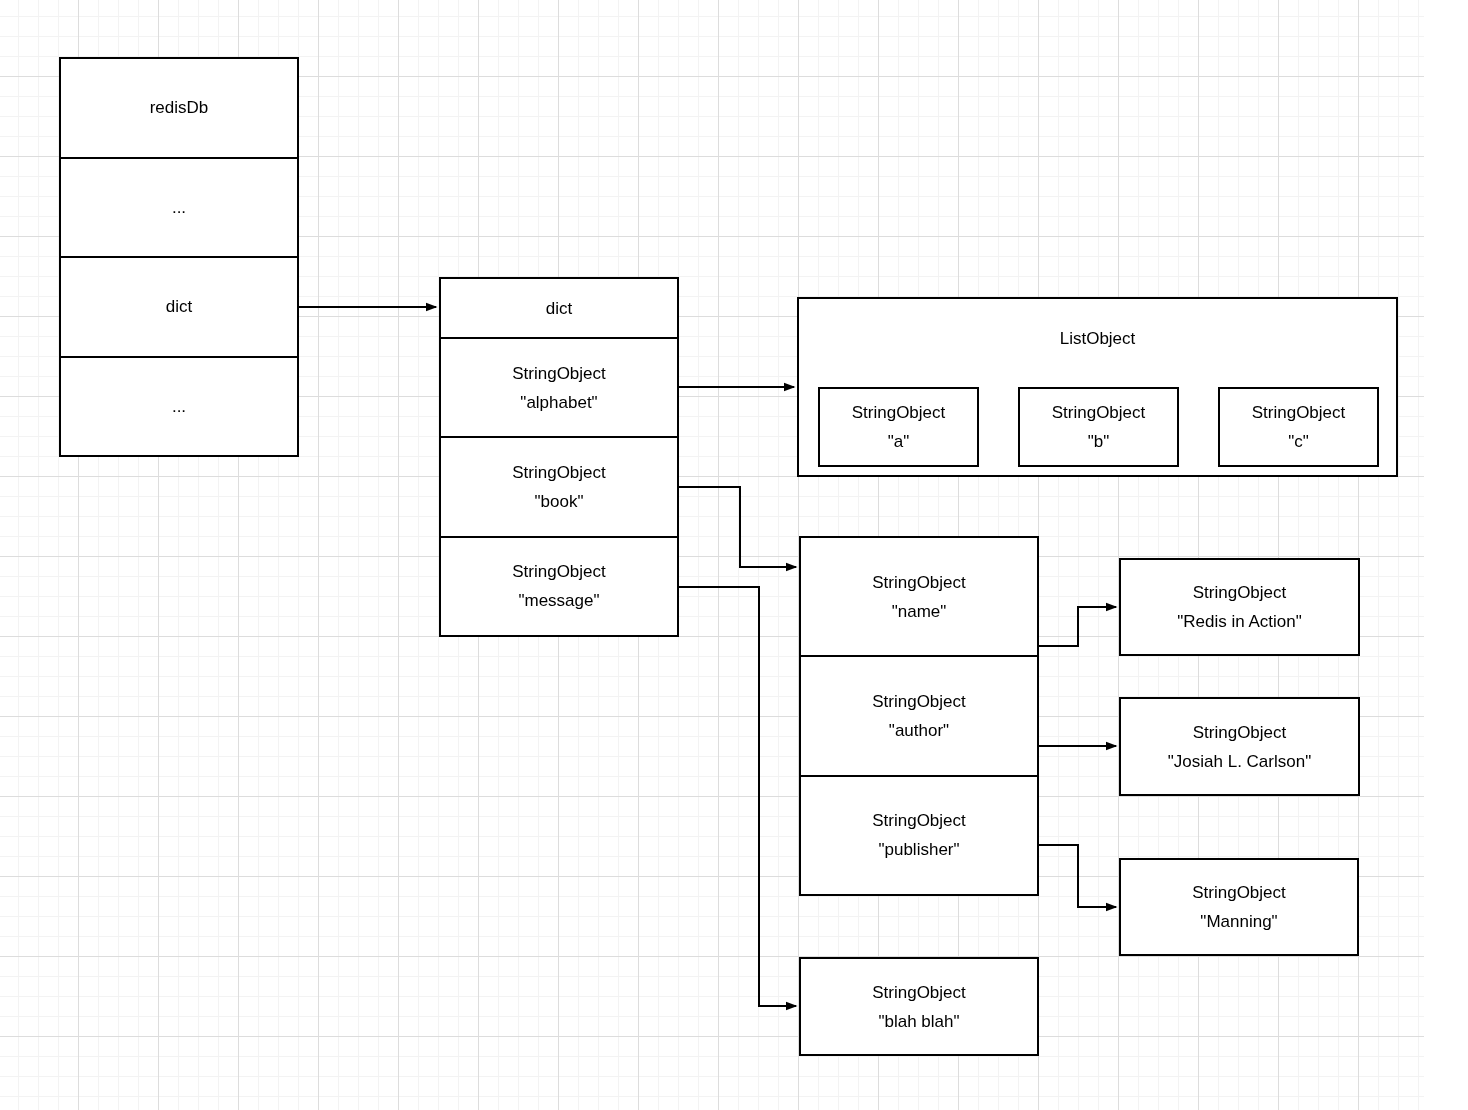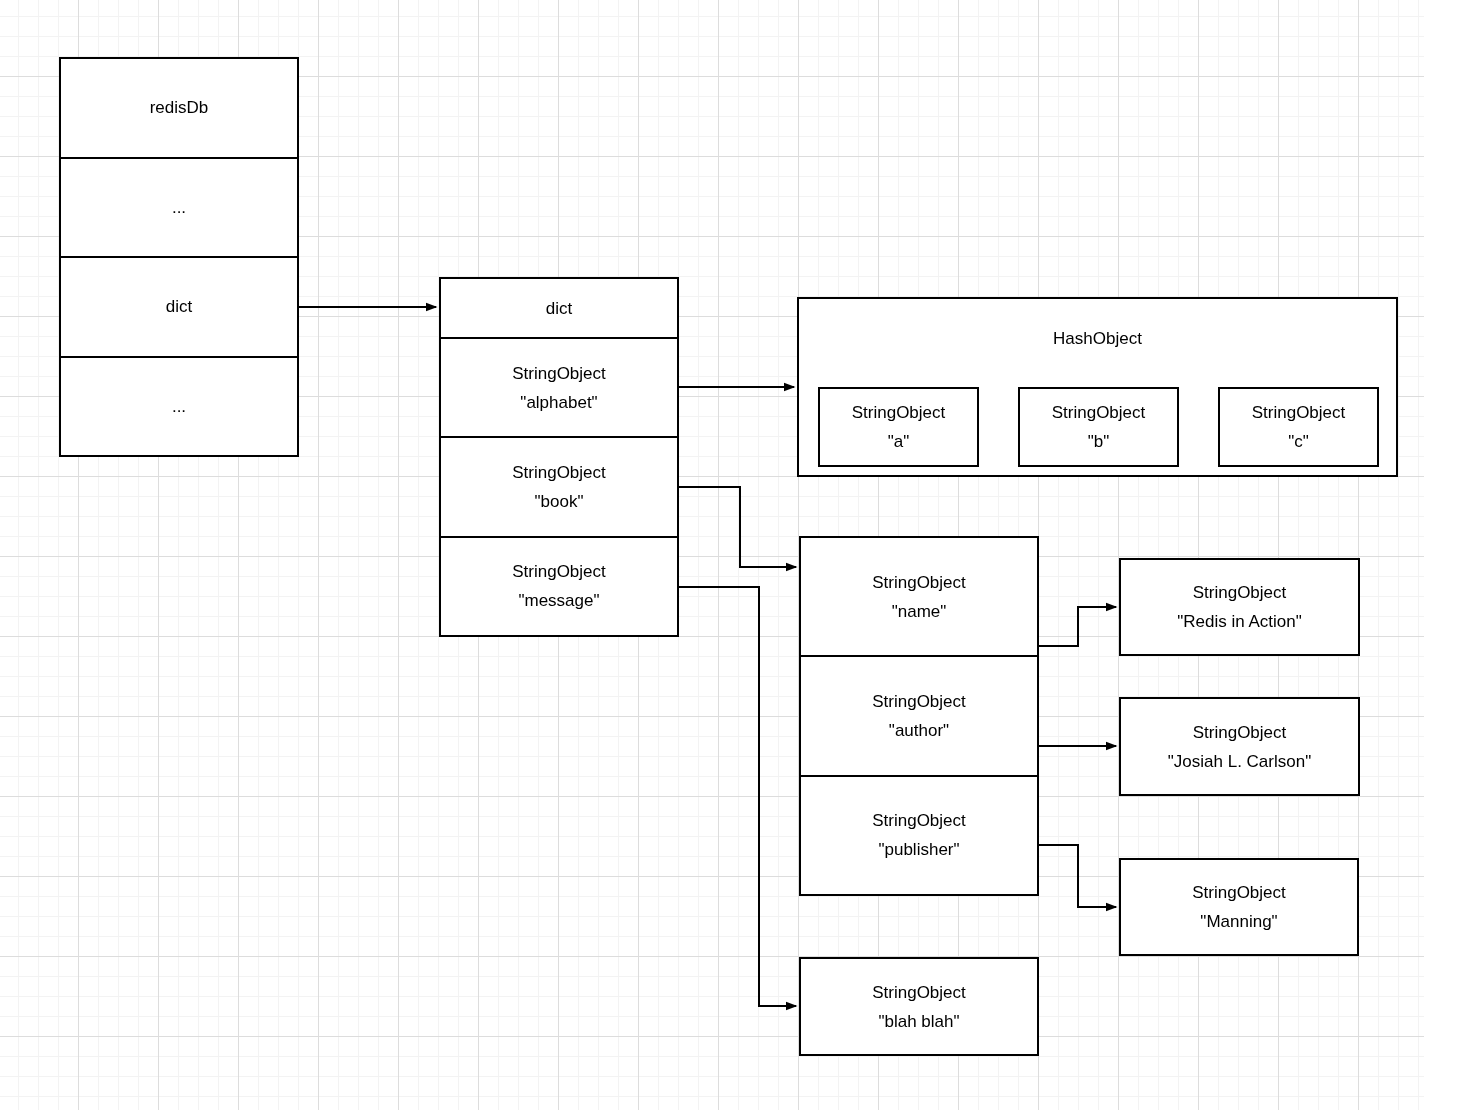--- a/index.html
+++ b/index.html
@@ -116,21 +116,21 @@
       <span>StringObject</span>
       <span>"book"</span>
     </div>
     <div class="cell">
       <span>StringObject</span>
       <span>"message"</span>
     </div>
   </div>
 
   <div class="node" style="left:797px; top:297px; width:601px; height:180px;">
-    <div class="list-title">HashObject</div>
+    <div class="list-title">ListObject</div>
   </div>
   <div class="leaf" style="left:818px; top:387px; width:161px; height:80px;">
     <span>StringObject</span>
     <span>"a"</span>
   </div>
   <div class="leaf" style="left:1018px; top:387px; width:161px; height:80px;">
     <span>StringObject</span>
     <span>"b"</span>
   </div>
   <div class="leaf" style="left:1218px; top:387px; width:161px; height:80px;">

